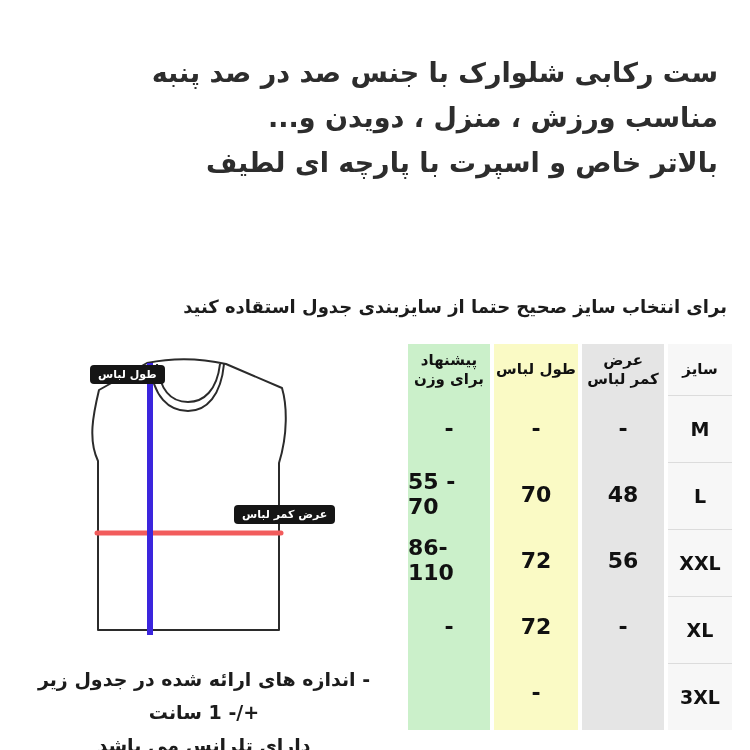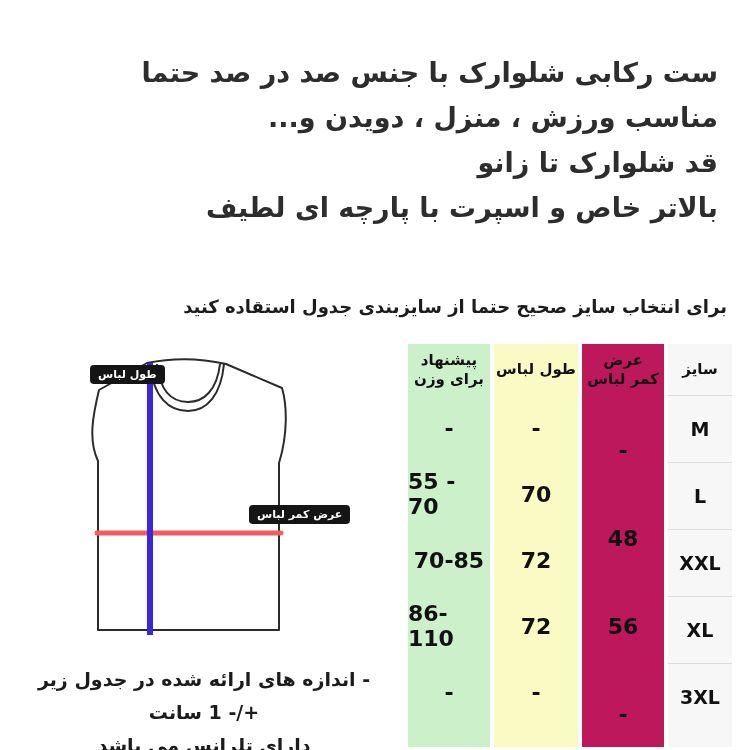--- a/index.html
+++ b/index.html
@@ -18,27 +18,27 @@
     font-size:18px;font-weight:bold;color:#1c1c1c;white-space:nowrap;
   }
   
   .shirt-svg{position:absolute;left:85px;top:348px;}
   .m-label{
     position:absolute;background:#151515;color:#ffffff;direction:rtl;
     font-size:11px;font-weight:bold;padding:3px 8px;border-radius:4px;
     white-space:nowrap;line-height:13px;
   }
   .len-label{left:90px;top:365px;}
-  .waist-label{left:249px;top:505px;}
+  .waist-label{left:234px;top:505px;}
   
   .size-table{position:absolute;left:408px;top:344px;display:flex;gap:4px;}
   .col{display:flex;flex-direction:column;}
   .col-weight{width:82px;background:#cbf0ca;}
   .col-length{width:84px;background:#fafac5;}
-  .col-waist{width:82px;background:#be185d;gap:22px;}
+  .col-waist{width:82px;background:#e5e5e5;}
   .col-size{width:64px;background:#f7f7f7;}
   .hcell{
     height:51px;display:flex;flex-direction:column;justify-content:center;align-items:center;
     direction:rtl;font-size:15px;font-weight:bold;line-height:19px;color:#111;text-align:center;
   }
   .cell{
     height:66px;display:flex;justify-content:center;align-items:center;
     font-size:22px;font-weight:bold;color:#111;direction:ltr;
   }
   .col-size .hcell,.col-size .cell{border-bottom:1px solid #dcdcdc;}
@@ -47,23 +47,22 @@
   
   .tolerance{
     position:absolute;left:28px;top:663px;width:352px;direction:rtl;text-align:center;
     font-size:19px;font-weight:bold;line-height:33px;color:#1c1c1c;
   }
 </style>
 </head>
 <body>
 
 <div class="intro">
-  <div>ست رکابی شلوارک با جنس صد در صد حتما</div>
+  <div>ست رکابی شلوارک با جنس صد در صد پنبه</div>
   <div>مناسب ورزش ، منزل ، دویدن و...</div>
-  <div>قد شلوارک تا زانو</div>
   <div>بالاتر خاص و اسپرت با پارچه ای لطیف</div>
 </div>
 
 <div class="guide-note">برای انتخاب سایز صحیح حتما از سایزبندی جدول استقاده کنید</div>
 
 <svg class="shirt-svg" width="250" height="300" viewBox="85 348 250 300">
   <path d="M 147 363 L 99 390 C 93 415 88 440 98 461 L 98 630 L 279 630 L 279 463 C 288 434 287 405 282 388 L 226 364 Q 186 355 147 363 Z" fill="#ffffff" stroke="#2b2b2b" stroke-width="2" stroke-linejoin="round"></path>
   <path d="M 150 364 C 153 397 169 411 188 411 C 207 411 221 395 224 364" fill="none" stroke="#2b2b2b" stroke-width="2"></path>
   <path d="M 157 364 C 160 391 172 402 188 402 C 204 402 217 390 220 364" fill="none" stroke="#2b2b2b" stroke-width="2"></path>
   <line x1="97" y1="533" x2="281" y2="533" stroke="#f25c5c" stroke-width="5" stroke-linecap="round"></line>
@@ -75,21 +74,20 @@
 
 <div class="size-table">
 
   <div class="col col-weight">
     <div class="hcell">
       <span>پیشنهاد</span>
       <span>برای وزن</span>
     </div>
     <div class="cell">-</div>
     <div class="cell">55 - 70</div>
-    <div class="cell">70-85</div>
     <div class="cell">86-110</div>
     <div class="cell">-</div>
   </div>
 
   <div class="col col-length">
     <div class="hcell">
       <span>طول لباس</span>
     </div>
     <div class="cell">-</div>
     <div class="cell">70</div>

